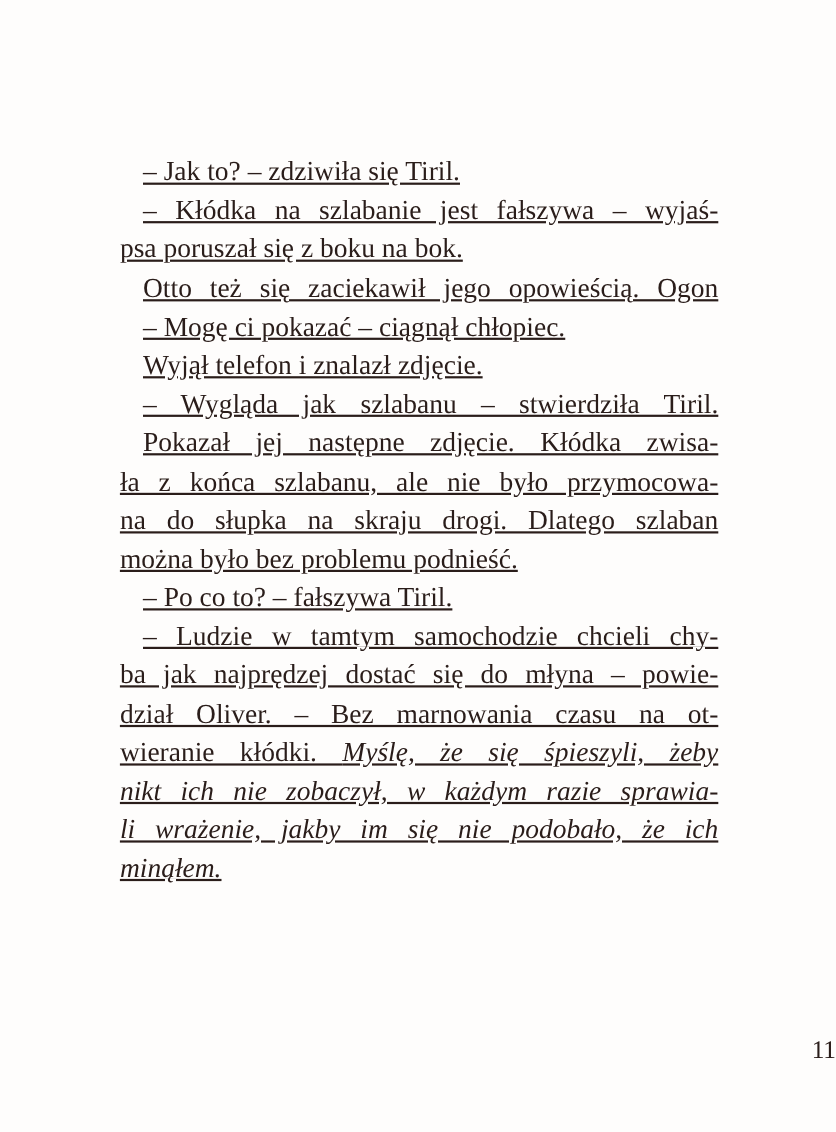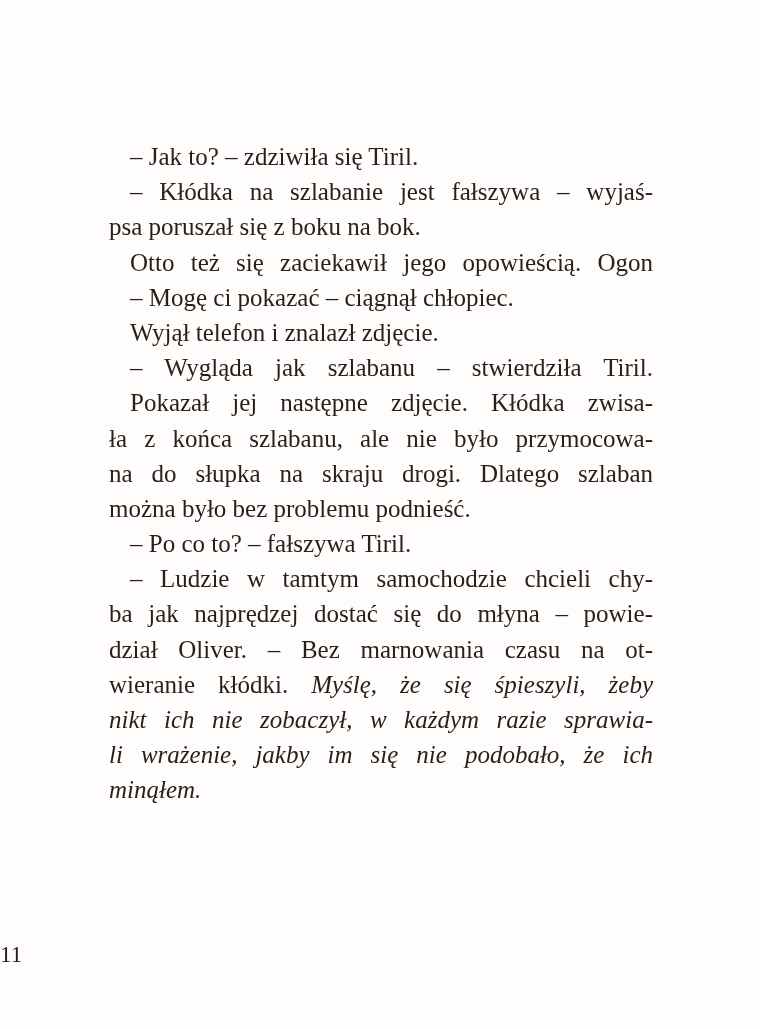--- a/index.html
+++ b/index.html
@@ -20,20 +20,21 @@
       left: 0;
       top: 0;
       width: 760px;
       height: 1029px;
     }
     .text-block {
       position: absolute;
       left: 109px;
       top: 139px;
       width: 544px;
+      text-decoration: underline;
     }
     .line {
       display: block;
       height: 35.2px;
       line-height: 35.2px;
       font-size: 25px;
       white-space: nowrap;
     }
     .line.indent { padding-left: 21px; }
     .line.justify {
@@ -41,21 +42,21 @@
       text-align-last: justify;
     }
     .line.indent.justify { width: 523px; }
     .line.justify:not(.indent) { width: 544px; }
     .italic { font-style: italic; }
     .page-number {
       position: absolute;
       left: 0;
       width: 760px;
       top: 940px;
-      text-align: left;
+      text-align: right;
       font-size: 23px;
       line-height: 30px;
     }
   </style>
 </head>
 <body>
 
 <div class="page">
   <div class="text-block">
     <span class="line indent">– Jak to? – zdziwiła się Tiril.</span>

